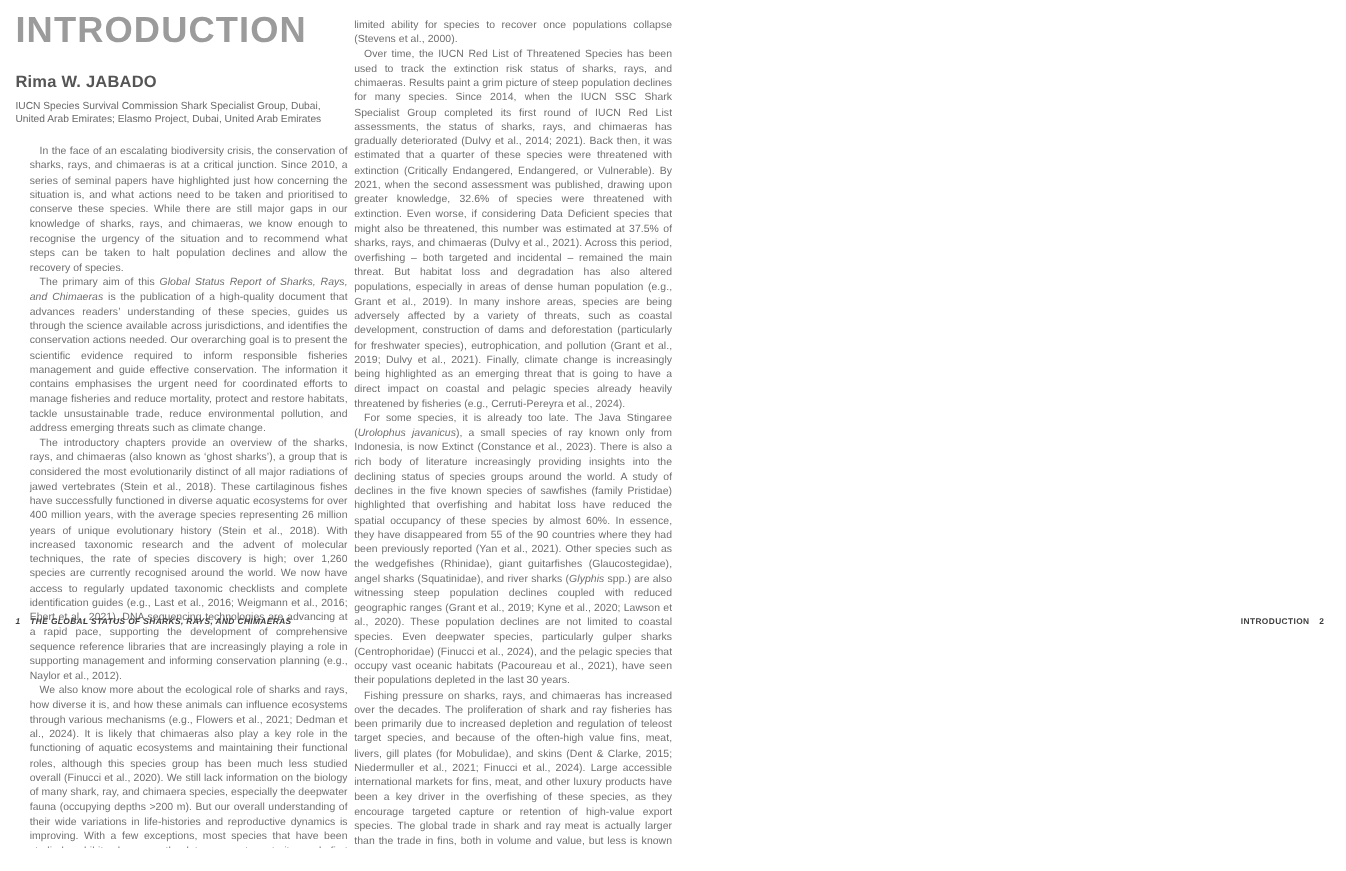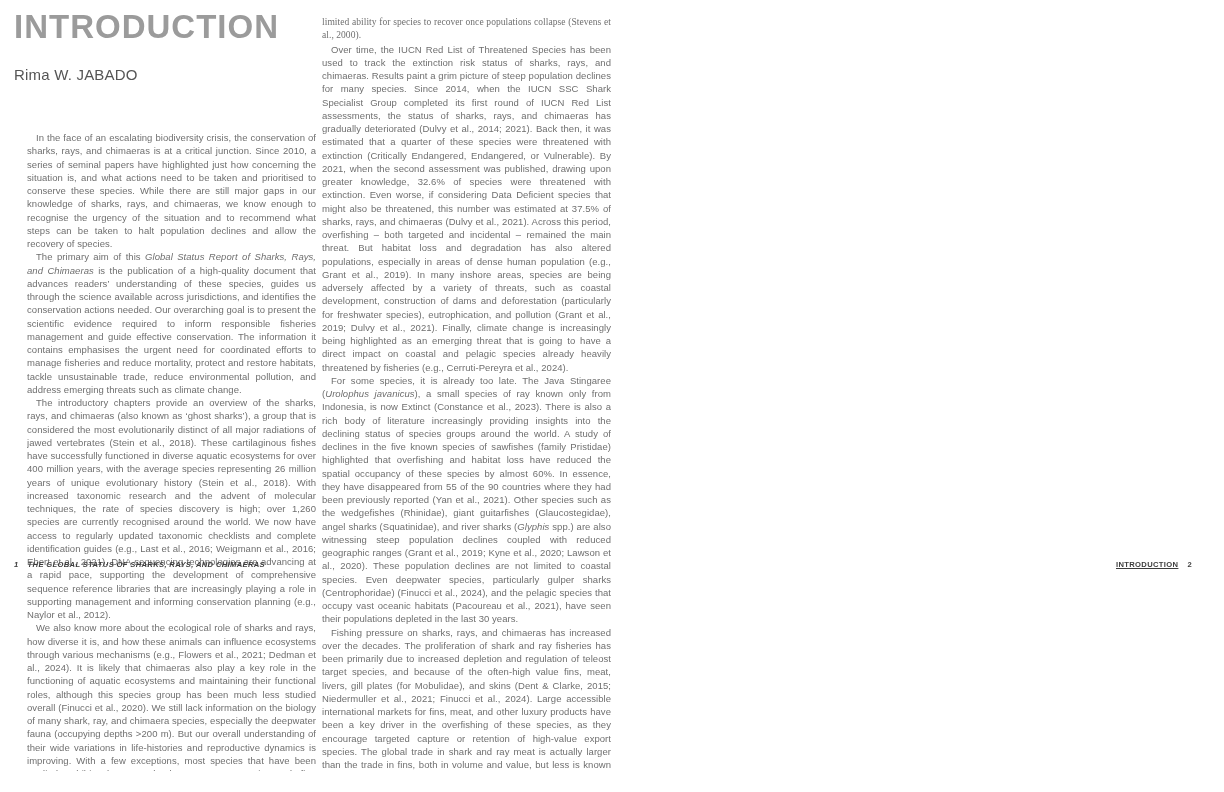--- a/index.html
+++ b/index.html
@@ -11,56 +11,57 @@
   .page{position:absolute;top:0;height:576px;width:612px;}
   #page-left{left:0;}
   #page-right{left:612px;}
 
   h1.doc-title{
     position:absolute;left:14px;top:8px;margin:0;
     font-size:33px;font-weight:800;letter-spacing:1px;color:#9b9b9b;
   }
   .author{
     position:absolute;left:14px;top:66px;margin:0;
-    font-size:15px;font-weight:400;color:#555555;letter-spacing:0.2px;
+    font-size:15px;font-weight:700;color:#555555;letter-spacing:0.2px;
   }
   .affiliation{
     position:absolute;left:14px;top:90px;width:292px;margin:0;
     font-size:9.3px;line-height:12.3px;color:#6a6a6a;
   }
 
   .col{
     position:absolute;overflow:hidden;text-align:justify;
     color:#6f6f6f;font-size:9.5px;line-height:13.25px;letter-spacing:0.05px;
   }
   .col p{margin:0;text-indent:9px;}
-  .col p.ni{text-indent:0;font-family:Liberation Serif, serif;}
+  .col p.ni{text-indent:0;}
   .it{font-style:italic;}
 
   #col1{left:27px;top:131px;width:289px;height:640px;}
   #col2{left:322px;top:16px;width:289px;height:756px;}
 
   .footer{
     position:absolute;bottom:7px;font-size:7.6px;font-weight:700;
     color:#3d3d3d;letter-spacing:0.35px;
   }
   .footer-left{left:14px;font-style:italic;}
-  .footer-right{right:32px;text-decoration:underline;}
+  .footer-right{right:20px;}
   .footer .pnum{display:inline-block;}
   .footer-left .pnum{margin-right:9px;}
   .footer-right .pnum{margin-left:9px;}
 </style>
 </head>
 <body>
 
 <div class="spread">
 
   <div class="page" id="page-left">
     <h1 class="doc-title">INTRODUCTION</h1>
     <p class="author">Rima W. JABADO</p>
+    <p class="affiliation">IUCN Species Survival Commission Shark Specialist Group, Dubai, United Arab Emirates; Elasmo Project, Dubai, United Arab Emirates</p>
 
     <div class="col" id="col1">
         <p>In the face of an escalating biodiversity crisis, the conservation of sharks, rays, and chimaeras is at a critical junction. Since 2010, a series of seminal papers have highlighted just how concerning the situation is, and what actions need to be taken and prioritised to conserve these species. While there are still major gaps in our knowledge of sharks, rays, and chimaeras, we know enough to recognise the urgency of the situation and to recommend what steps can be taken to halt population declines and allow the recovery of species.</p>
         <p><span>The primary aim of this </span><span class="it">Global Status Report of Sharks, Rays, and Chimaeras</span><span> is the publication of a high-quality document that advances readers’ understanding of these species, guides us through the science available across jurisdictions, and identifies the conservation actions needed. Our overarching goal is to present the scientific evidence required to inform responsible fisheries management and guide effective conservation. The information it contains emphasises the urgent need for coordinated efforts to manage fisheries and reduce mortality, protect and restore habitats, tackle unsustainable trade, reduce environmental pollution, and address emerging threats such as climate change.</span></p>
         <p>The introductory chapters provide an overview of the sharks, rays, and chimaeras (also known as ‘ghost sharks’), a group that is considered the most evolutionarily distinct of all major radiations of jawed vertebrates (Stein et al., 2018). These cartilaginous fishes have successfully functioned in diverse aquatic ecosystems for over 400 million years, with the average species representing 26 million years of unique evolutionary history (Stein et al., 2018). With increased taxonomic research and the advent of molecular techniques, the rate of species discovery is high; over 1,260 species are currently recognised around the world. We now have access to regularly updated taxonomic checklists and complete identification guides (e.g., Last et al., 2016; Weigmann et al., 2016; Ebert et al., 2021). DNA sequencing technologies are advancing at a rapid pace, supporting the development of comprehensive sequence reference libraries that are increasingly playing a role in supporting management and informing conservation planning (e.g., Naylor et al., 2012).</p>
         <p>We also know more about the ecological role of sharks and rays, how diverse it is, and how these animals can influence ecosystems through various mechanisms (e.g., Flowers et al., 2021; Dedman et al., 2024). It is likely that chimaeras also play a key role in the functioning of aquatic ecosystems and maintaining their functional roles, although this species group has been much less studied overall (Finucci et al., 2020). We still lack information on the biology of many shark, ray, and chimaera species, especially the deepwater fauna (occupying depths &gt;200 m). But our overall understanding of their wide variations in life-histories and reproductive dynamics is improving. With a few exceptions, most species that have been studied exhibit slow growth, late age at maturity and first reproduction, low fecundity, long gestation periods, and long life (Stevens et al., 2000; Cortés, 2000). These life-history traits result in low rates of population increases (especially if mortality is high) and a</p>
       </div>
     <div class="col" id="col2">
         <p class="ni">limited ability for species to recover once populations collapse (Stevens et al., 2000).</p>
         <p>Over time, the IUCN Red List of Threatened Species has been used to track the extinction risk status of sharks, rays, and chimaeras. Results paint a grim picture of steep population declines for many species. Since 2014, when the IUCN SSC Shark Specialist Group completed its first round of IUCN Red List assessments, the status of sharks, rays, and chimaeras has gradually deteriorated (Dulvy et al., 2014; 2021). Back then, it was estimated that a quarter of these species were threatened with extinction (Critically Endangered, Endangered, or Vulnerable). By 2021, when the second assessment was published, drawing upon greater knowledge, 32.6% of species were threatened with extinction. Even worse, if considering Data Deficient species that might also be threatened, this number was estimated at 37.5% of sharks, rays, and chimaeras (Dulvy et al., 2021). Across this period, overfishing – both targeted and incidental – remained the main threat. But habitat loss and degradation has also altered populations, especially in areas of dense human population (e.g., Grant et al., 2019). In many inshore areas, species are being adversely affected by a variety of threats, such as coastal development, construction of dams and deforestation (particularly for freshwater species), eutrophication, and pollution (Grant et al., 2019; Dulvy et al., 2021). Finally, climate change is increasingly being highlighted as an emerging threat that is going to have a direct impact on coastal and pelagic species already heavily threatened by fisheries (e.g., Cerruti-Pereyra et al., 2024).</p>

